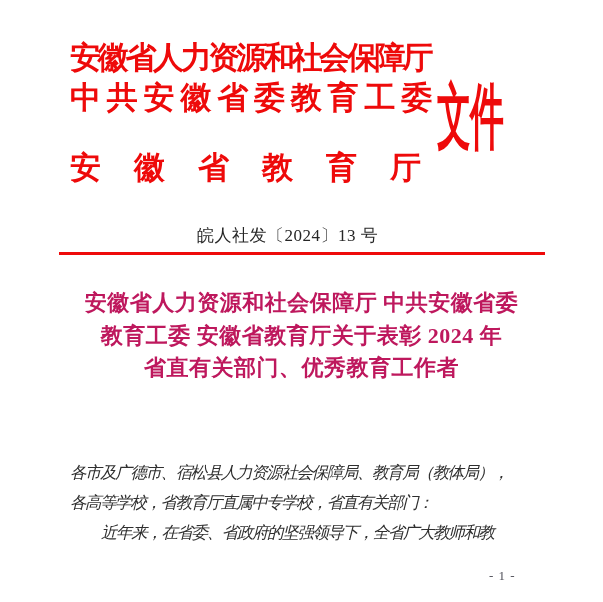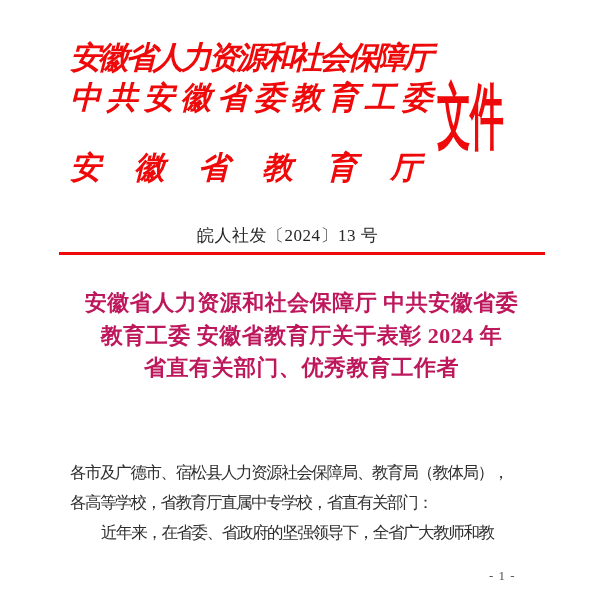--- a/index.html
+++ b/index.html
@@ -18,21 +18,20 @@
 
   
   .lh-line {
     position: absolute;
     left: 70px;
     color: #ee0a0a;
     font-weight: 700;
     font-size: 31px;
     line-height: 1;
     white-space: nowrap;
-    font-style: italic;
   }
   .lh-line1 { top: 42px;  letter-spacing: -3.3px; }
   .lh-line2 { top: 82px;  letter-spacing: 5.8px; }
   .lh-line3 { top: 152px; letter-spacing: 33px; }
   .lh-docword {
     position: absolute;
     left: 437px;
     top: 79px;
     color: #ee0a0a;
     font-weight: 700;
@@ -87,21 +86,21 @@
   .doc-body {
     position: absolute;
     top: 458px;
     left: 70px;
     width: 480px;
     font-size: 16.5px;
     line-height: 30px;
     letter-spacing: -1.4px;
     color: #2f2f2f;
   }
-  .body-line { white-space: nowrap; }
+  .body-line { white-space: nowrap; font-style: italic; }
   .body-line.indent { text-indent: 31px; }
 
   
   .page-number {
     position: absolute;
     top: 569px;
     left: 489px;
     font-size: 13px;
     line-height: 14px;
     color: #50505a;

